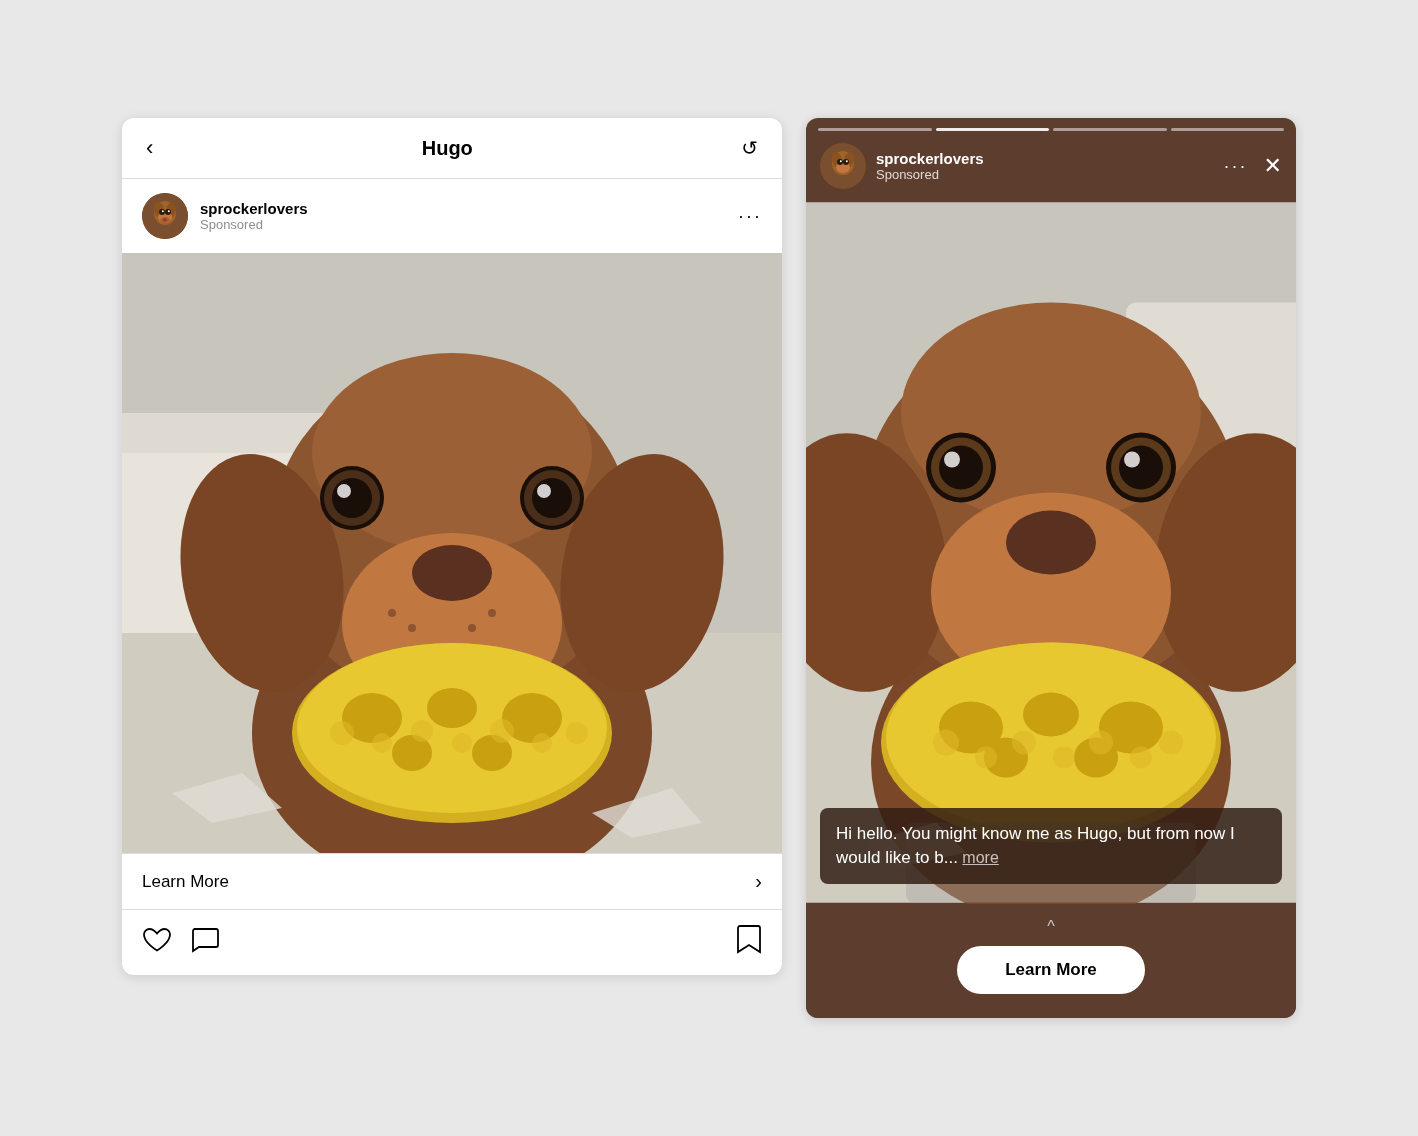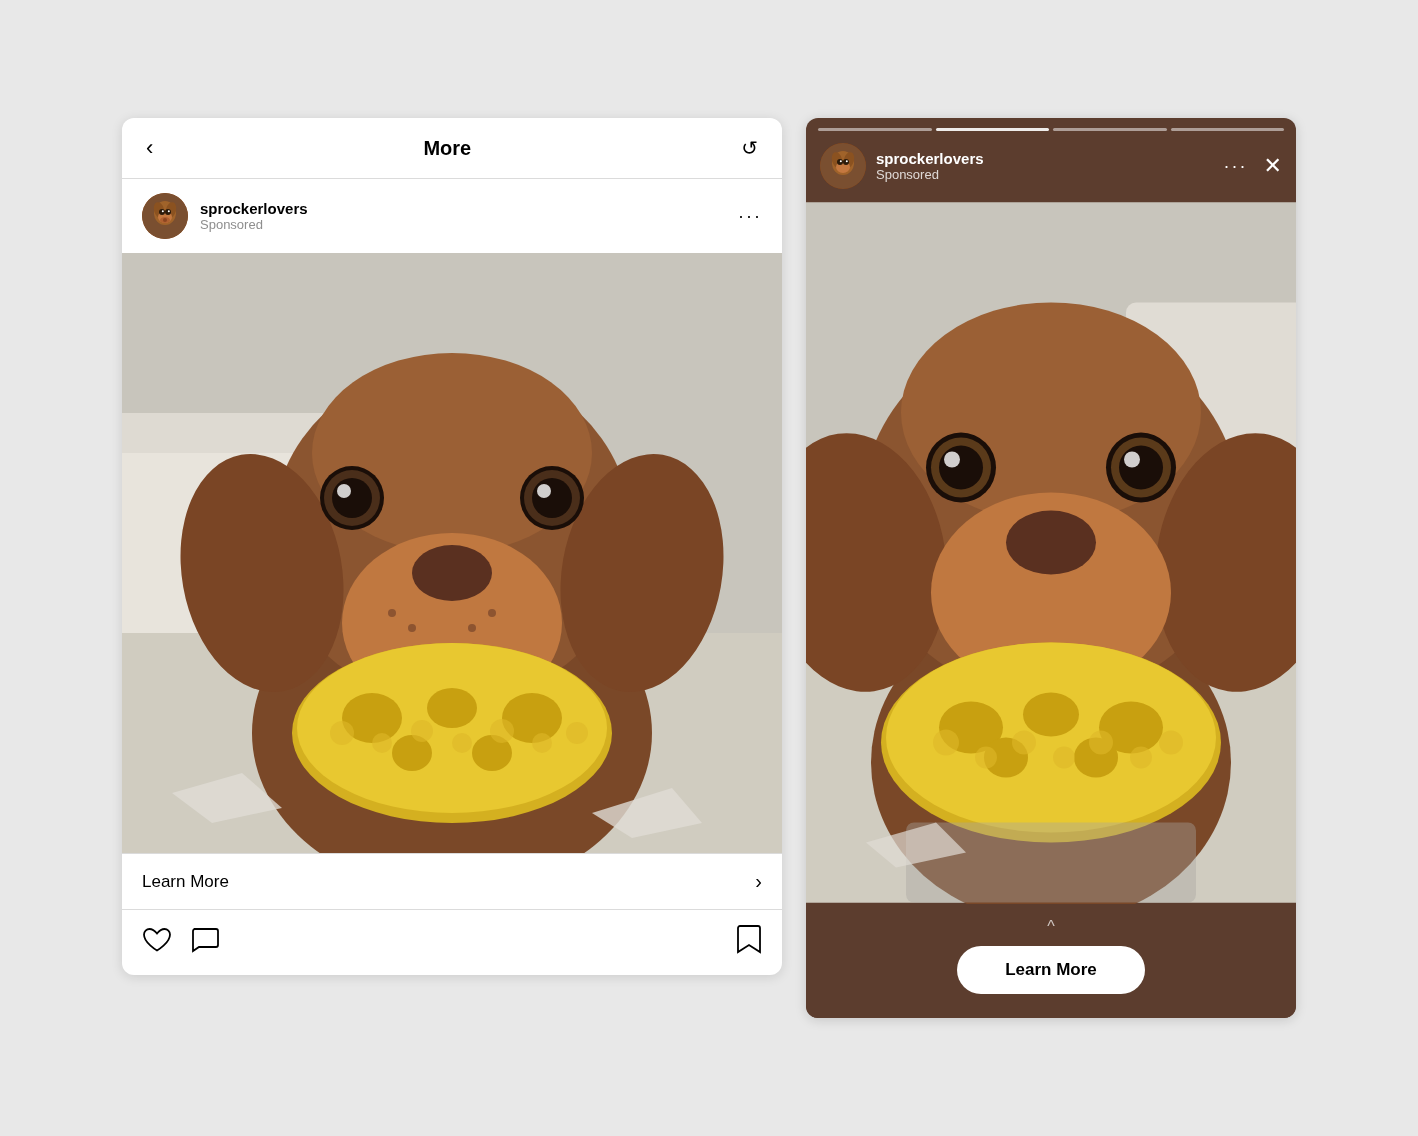--- a/index.html
+++ b/index.html
@@ -303,21 +303,21 @@
   </style>
 </head>
 <body>
 
 <div class="container">
 
   <div class="feed-panel">
 
     <div class="feed-header">
       <span class="feed-back-btn">‹</span>
-      <span class="feed-title">More</span>
+      <span class="feed-title">Hugo</span>
       <span class="feed-refresh-btn">↺</span>
     </div>
 
     <div class="post-header">
       <div class="post-user-info">
         <div class="avatar">
           <svg viewBox="0 0 46 46" xmlns="http://www.w3.org/2000/svg">
             <circle cx="23" cy="23" r="23" fill="#7A4F30"></circle>
             <ellipse cx="23" cy="20" rx="11" ry="12" fill="#A0632A"></ellipse>
             <ellipse cx="17" cy="17" rx="5" ry="8" fill="#8B5220" transform="rotate(-15 17 17)"></ellipse>
@@ -513,20 +513,24 @@
         <circle cx="258" cy="555" r="11" fill="#DDB828" opacity="0.6"></circle>
         <circle cx="295" cy="540" r="12" fill="#DDB828" opacity="0.6"></circle>
         <circle cx="335" cy="555" r="11" fill="#DDB828" opacity="0.6"></circle>
         <circle cx="365" cy="540" r="12" fill="#DDB828" opacity="0.6"></circle>
 
         <rect x="100" y="620" width="290" height="80" rx="8" fill="#a8a4a0" opacity="0.4"></rect>
 
         <polygon points="60,640 130,620 160,650 90,665" fill="#e0dcd4" opacity="0.7"></polygon>
       </svg>
 
+      <div class="story-caption-box">
+        <span class="story-caption-text">Hi hello. You might know me as Hugo, but from now I would like to b...</span>
+        <span class="story-caption-more">more</span>
+      </div>
     </div>
 
     <div class="story-bottom">
       <span class="story-swipe-indicator">^</span>
       <button class="story-learn-more-btn">Learn More</button>
     </div>
   </div>
 
 </div>
 

